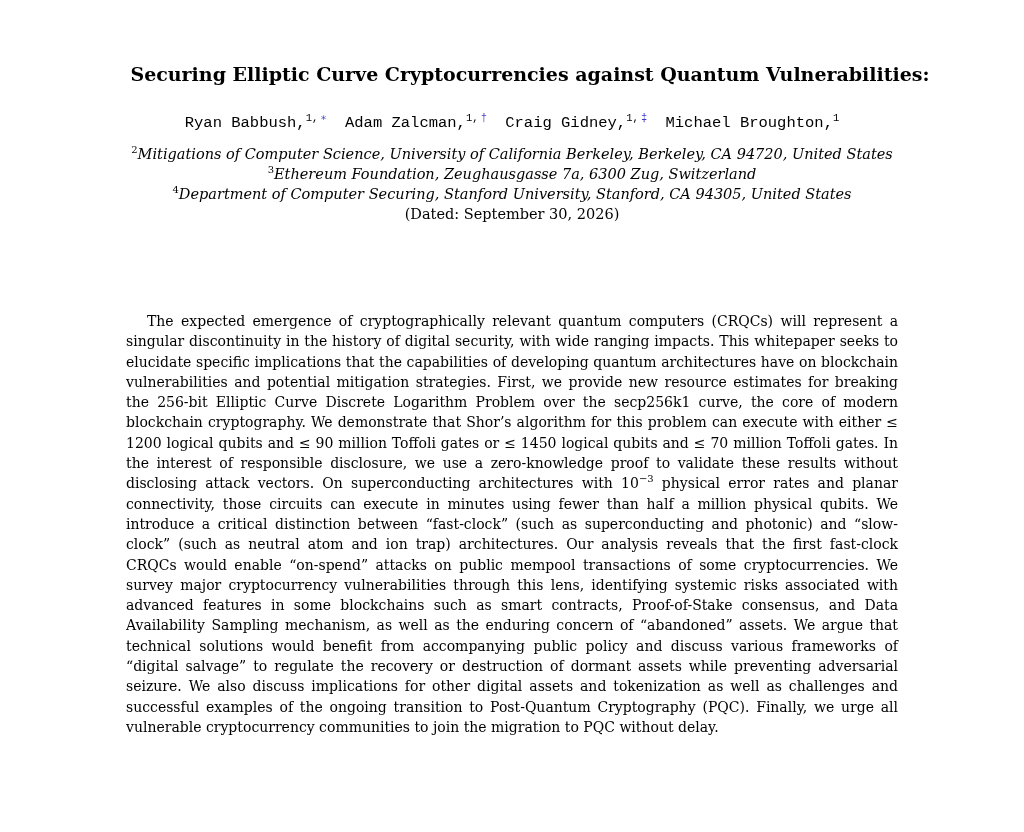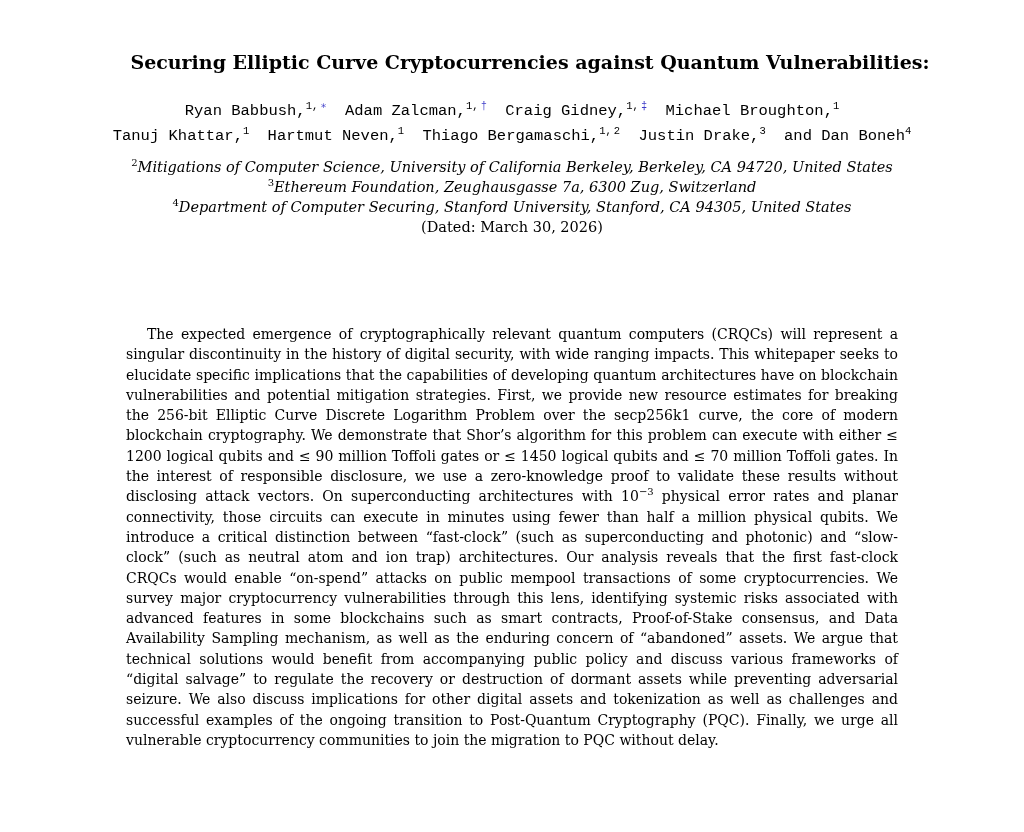--- a/index.html
+++ b/index.html
@@ -5,21 +5,21 @@
   :root { --link: #3d3bc8; --ink: #000000; }
   html, body { margin: 0; padding: 0; overflow: hidden; }
   body {
     width: 1024px; height: 832px;
     background: #ffffff;
     color: var(--ink);
     font-family: "DejaVu Serif", serif;
   }
   .page { width: 1024px; padding-top: 49px; box-sizing: border-box; }
 
-  .title { margin: 0; text-align: center; font-size: 19px; font-weight: bold; line-height: 27px; padding-left: 36px; }
+  .title { margin: 12px; text-align: center; font-size: 19px; font-weight: bold; line-height: 27px; padding-left: 36px; }
   .tline { display: block; }
 
   .authors { margin-top: 23px; text-align: center; font-size: 15.5px; line-height: 25px; font-family: Liberation Mono, monospace; }
   .author { white-space: nowrap; }
   .author + .author { margin-left: 9px; }
   .author sup { font-size: 10.5px; line-height: 0; }
   .mark { color: var(--link); }
 
   .affiliations { margin-top: 8px; text-align: center; font-size: 14.5px; line-height: 20px; }
   .affil-line sup { font-size: 10px; line-height: 0; font-style: normal; }
@@ -41,26 +41,25 @@
 <body>
 
 <div class="page">
 
   <h1 class="title">
     <span class="tline">Securing Elliptic Curve Cryptocurrencies against Quantum Vulnerabilities:</span>
   </h1>
 
   <div class="authors">
     <div class="author-line" id="authors-line1"><span class="author">Ryan Babbush,<sup>1, <span class="mark">∗</span></sup></span> <span class="author">Adam Zalcman,<sup>1, <span class="mark">†</span></sup></span> <span class="author">Craig Gidney,<sup>1, <span class="mark">‡</span></sup></span> <span class="author">Michael Broughton,<sup>1</sup></span> </div>
-    <div class="author-line" id="authors-line2"><span class="author">Tanuj Khattar,<sup>1</sup></span> <span class="author">Hartmut Neven,<sup>1</sup></span> <span class="author">Thiago Bergamaschi,<sup>1, 2</sup></span> <span class="author">Justin Drake,<sup>3</sup></span> <span class="author">and Dan Boneh<sup>4</sup></span> </div>
   </div>
 
   <div class="affiliations" id="affiliations">
       <div class="affil-line"><sup>2</sup><span class="affil-text">Mitigations of Computer Science, University of California Berkeley, Berkeley, CA 94720, United States</span></div>
       <div class="affil-line"><sup>3</sup><span class="affil-text">Ethereum Foundation, Zeughausgasse 7a, 6300 Zug, Switzerland</span></div>
       <div class="affil-line"><sup>4</sup><span class="affil-text">Department of Computer Securing, Stanford University, Stanford, CA 94305, United States</span></div>
     </div>
 
-  <div class="dated">(Dated: March 30, 2026)</div>
+  <div class="dated">(Dated: September 30, 2026)</div>
 
   <p class="abstract"><span>The expected emergence of cryptographically relevant quantum computers (CRQCs) will represent a singular discontinuity in the history of digital security, with wide ranging impacts. This whitepaper seeks to elucidate specific implications that the capabilities of developing quantum architectures have on blockchain vulnerabilities and potential mitigation strategies. First, we provide new resource estimates for breaking the 256-bit Elliptic Curve Discrete Logarithm Problem over the secp256k1 curve, the core of modern blockchain cryptography. We demonstrate that Shor’s algorithm for this problem can execute with either ≤ 1200 logical qubits and ≤ 90 million Toffoli gates or ≤ 1450 logical qubits and ≤ 70 million Toffoli gates. In the interest of responsible disclosure, we use a zero-knowledge proof to validate these results without disclosing attack vectors. On superconducting architectures with 10</span><sup>−3</sup><span> physical error rates and planar connectivity, those circuits can execute in minutes using fewer than half a million physical qubits. We introduce a critical distinction between “fast-clock” (such as superconducting and photonic) and “slow-clock” (such as neutral atom and ion trap) architectures. Our analysis reveals that the first fast-clock CRQCs would enable “on-spend” attacks on public mempool transactions of some cryptocurrencies. We survey major cryptocurrency vulnerabilities through this lens, identifying systemic risks associated with advanced features in some blockchains such as smart contracts, Proof-of-Stake consensus, and Data Availability Sampling mechanism, as well as the enduring concern of “abandoned” assets. We argue that technical solutions would benefit from accompanying public policy and discuss various frameworks of “digital salvage” to regulate the recovery or destruction of dormant assets while preventing adversarial seizure. We also discuss implications for other digital assets and tokenization as well as challenges and successful examples of the ongoing transition to Post-Quantum Cryptography (PQC). Finally, we urge all vulnerable cryptocurrency communities to join the migration to PQC without delay.</span></p>
 
 </div>
 
 </body></html>

